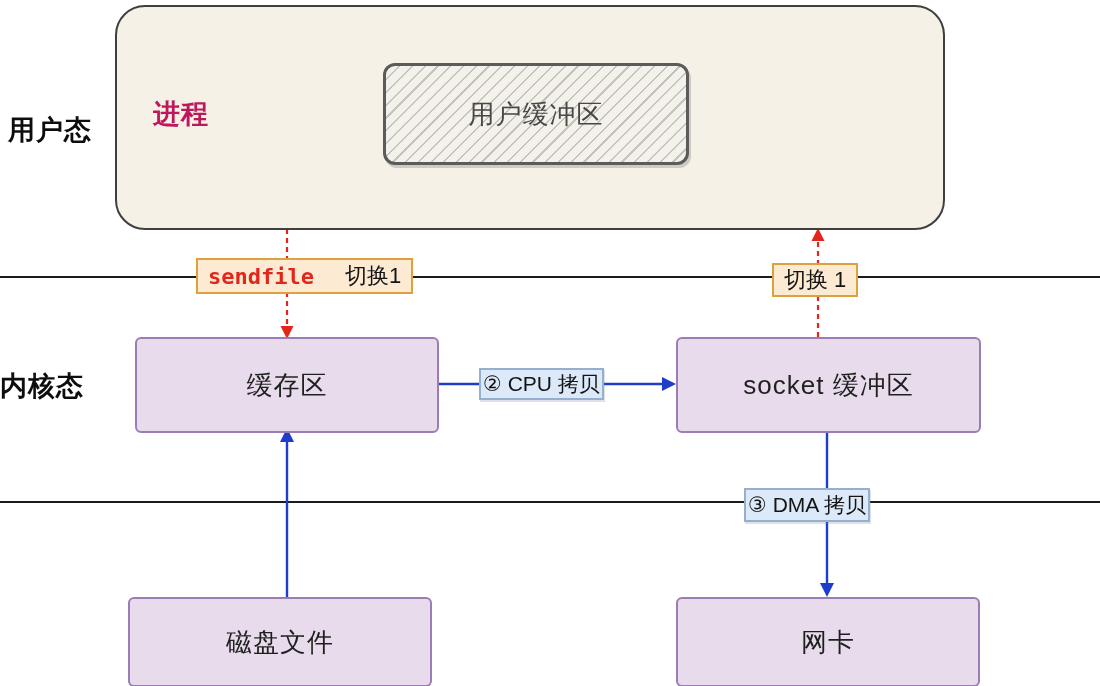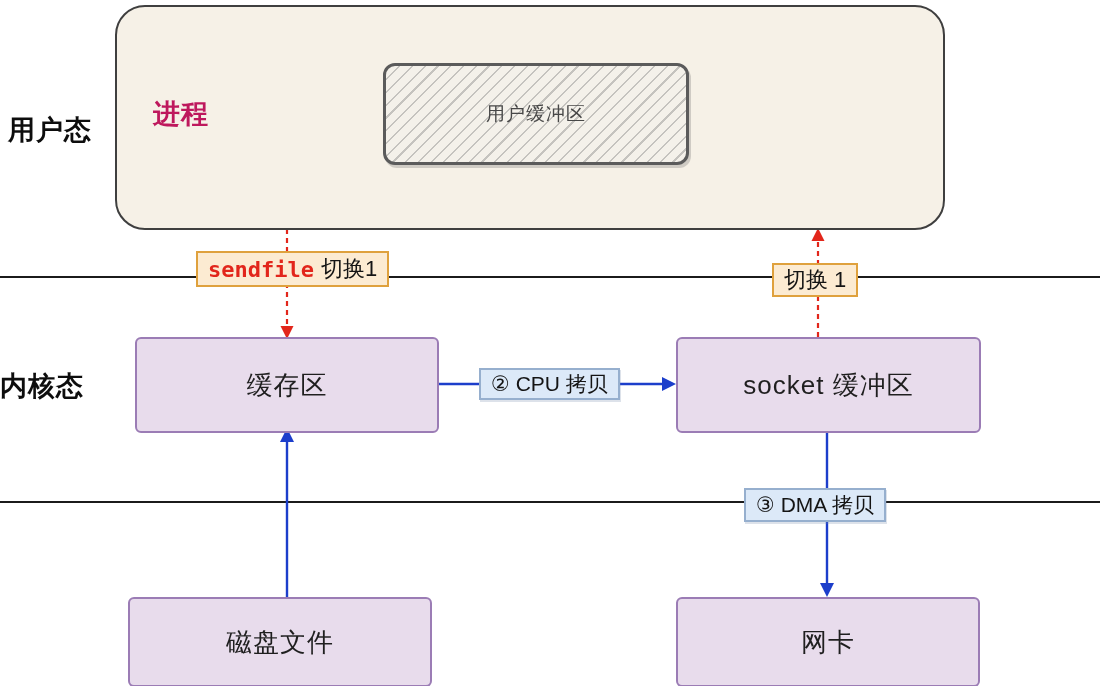--- a/index.html
+++ b/index.html
@@ -27,21 +27,21 @@
     position:absolute;left:383px;top:63px;width:300px;height:96px;
     border:3px solid #5b5b5b;border-radius:12px;
     background-color:#F4F1EA;
     background-image:repeating-linear-gradient(135deg,
       rgba(120,120,120,0.38) 0px, rgba(120,120,120,0.38) 1.6px,
       transparent 1.6px, transparent 9px);
     box-shadow:2px 3px 0 rgba(90,90,90,.25);
     display:flex;align-items:center;justify-content:center;
     z-index:4;
   }
-  .user-buffer span{font-size:19px;color:#474747;letter-spacing:1px;}
+  .user-buffer span{font-size:26px;color:#474747;letter-spacing:1px;}
   
   .mode-label{position:absolute;font-size:27px;font-weight:bold;color:#0d0d0d;z-index:4;letter-spacing:1px;}
   .mode-user{left:8px;top:96px;margin-top:16px;}
   .mode-kernel{left:0;top:368px;}
   .process-title{position:absolute;left:153px;top:96px;font-size:27px;font-weight:bold;color:#be185d;z-index:4;letter-spacing:1px;}
   
   .pbox{
     position:absolute;background:#E8DCEC;border:2px solid #9B7CB5;border-radius:6px;
     display:flex;align-items:center;justify-content:center;
     font-size:26px;color:#1f1f1f;z-index:3;letter-spacing:1px;
@@ -50,27 +50,27 @@
   .pbox.socket{left:676px;top:337px;width:301px;height:92px;}
   .pbox.disk{left:128px;top:597px;width:300px;height:86px;}
   .pbox.nic{left:676px;top:597px;width:300px;height:86px;}
   
   .switch-label{
     position:absolute;background:#FCEBD2;border:2px solid #DFA13D;
     display:flex;align-items:center;justify-content:center;
     padding:2px 10px;font-size:22px;color:#141414;z-index:5;white-space:nowrap;
   }
   .switch-label .kw{color:#E2261B;font-weight:bold;font-family:"DejaVu Sans Mono","Liberation Mono",monospace;margin-right:7px;}
-  .switch1{left:196px;top:251px;height:28px;}
+  .switch1{left:196px;top:258px;height:28px;gap:24px;}
   .switch2{left:772px;top:263px;height:26px;}
   
   .copy-label{
     position:absolute;background:#DCE9F8;border:2px solid #96AFCE;
     display:flex;align-items:center;justify-content:center;
-    padding:1px 10px;font-size:21px;color:#141414;z-index:5;white-space:nowrap;
+    padding:1px 2px;font-size:21px;color:#141414;z-index:5;white-space:nowrap;
     box-shadow:1px 2px 0 rgba(120,140,170,.25);
   }
   .dma1{left:204px;top:488px;height:28px;}
   .cpu2{left:479px;top:368px;height:26px;}
   .dma3{left:744px;top:488px;height:28px;}
 </style>
 </head>
 <body>
 
 <div class="canvas">

